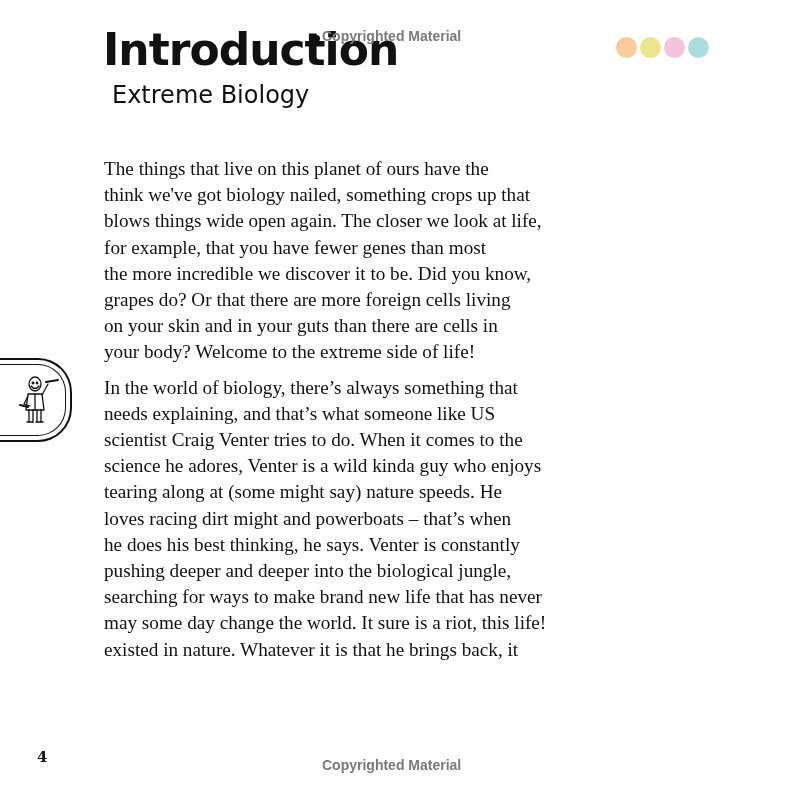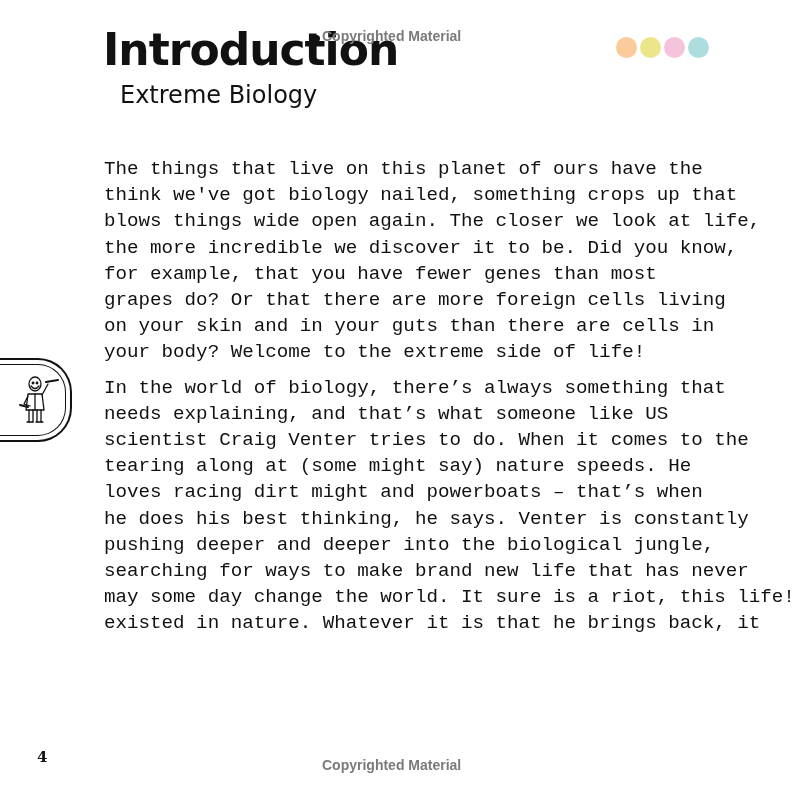--- a/index.html
+++ b/index.html
@@ -1,23 +1,23 @@
 <!DOCTYPE html>
 <html><head>
 <meta charset="utf-8">
 <style>
   html, body { margin: 0; padding: 0; background: #ffffff; }
   body { width: 800px; height: 800px; position: relative; overflow: hidden; font-family: "DejaVu Sans", sans-serif; color: #111; }
   .page-title { position: absolute; left: 103px; top: 22px; font-family: "DejaVu Sans", sans-serif; font-weight: bold; font-size: 44px; letter-spacing: -1px; line-height: 56px; color: #111; margin: 0; }
   .title-dot { position: absolute; left: 313px; top: 35px; width: 7px; height: 7px; border-radius: 50%; background: #111; }
   .watermark-top { position: absolute; left: 322px; top: 28px; font-family: "Liberation Sans", sans-serif; font-weight: bold; font-size: 14px; color: #7a7a7a; }
-  .subtitle { position: absolute; left: 120px; top: 80px; font-family: "DejaVu Sans", sans-serif; font-size: 24px; font-weight: normal; color: #111; line-height: 30px; margin: 0; }
+  .subtitle { position: absolute; left: 112px; top: 80px; font-family: "DejaVu Sans", sans-serif; font-size: 24px; font-weight: normal; color: #111; line-height: 30px; margin: 0; }
   .dots { position: absolute; left: 616px; top: 37px; display: flex; gap: 3px; }
   .dot { width: 21px; height: 21px; border-radius: 50%; }
-  .body-text { position: absolute; left: 104px; top: 156px; width: 620px; font-family: Liberation Mono, monospace; font-size: 19.2px; line-height: 26.2px; color: #111; }
+  .body-text { position: absolute; left: 104px; top: 156px; width: 620px; font-family: Liberation Serif, serif; font-size: 19.2px; line-height: 26.2px; color: #111; }
   .para { margin: 0; }
   .para + .para { margin-top: 9px; }
   .line { display: block; white-space: nowrap; }
   .side-tab { position: absolute; left: -14px; top: 358px; width: 86px; height: 84px; border: 2px solid #111; border-left: none; border-radius: 0 34px 34px 0; box-sizing: border-box; }
   .side-tab-inner { position: absolute; left: 0; top: 4px; right: 4px; bottom: 4px; border: 1.5px solid #111; border-left: none; border-radius: 0 28px 28px 0; }
   .scientist-icon { position: absolute; left: 18px; top: 372px; width: 44px; height: 56px; }
   .page-number { position: absolute; left: 37px; top: 748px; font-family: "DejaVu Serif", serif; font-weight: bold; font-size: 15px; color: #111; }
   .watermark-bottom { position: absolute; left: 322px; top: 757px; font-family: "Liberation Sans", sans-serif; font-weight: bold; font-size: 14px; color: #7a7a7a; }
 </style>
 </head>
@@ -51,30 +51,31 @@
   <path d="M2 33 L10 35" stroke-width="2"></path>
   <path d="M11 38 L11 50 M15 38 L15 50 M19 38 L19 50 M23 38 L23 50"></path>
   <path d="M9 50 L15 50 M18 50 L25 50"></path>
 </svg>
 
 <div class="body-text">
   <p class="para">
     <span class="line">The things that live on this planet of ours have the</span>
     <span class="line">think we've got biology nailed, something crops up that</span>
     <span class="line">blows things wide open again. The closer we look at life,</span>
+    <span class="line">for example, that you have fewer genes than most</span>
     <span class="line">the more incredible we discover it to be. Did you know,</span>
-    <span class="line">for example, that you have fewer genes than most</span>
     <span class="line">grapes do? Or that there are more foreign cells living</span>
     <span class="line">on your skin and in your guts than there are cells in</span>
     <span class="line">your body? Welcome to the extreme side of life!</span>
   </p>
   <p class="para">
     <span class="line">In the world of biology, there’s always something that</span>
     <span class="line">needs explaining, and that’s what someone like US</span>
     <span class="line">scientist Craig Venter tries to do. When it comes to the</span>
+    <span class="line">science he adores, Venter is a wild kinda guy who enjoys</span>
     <span class="line">tearing along at (some might say) nature speeds. He</span>
     <span class="line">loves racing dirt might and powerboats – that’s when</span>
     <span class="line">he does his best thinking, he says. Venter is constantly</span>
     <span class="line">pushing deeper and deeper into the biological jungle,</span>
     <span class="line">searching for ways to make brand new life that has never</span>
     <span class="line">may some day change the world. It sure is a riot, this life!</span>
     <span class="line">existed in nature. Whatever it is that he brings back, it</span>
   </p>
 </div>
 

